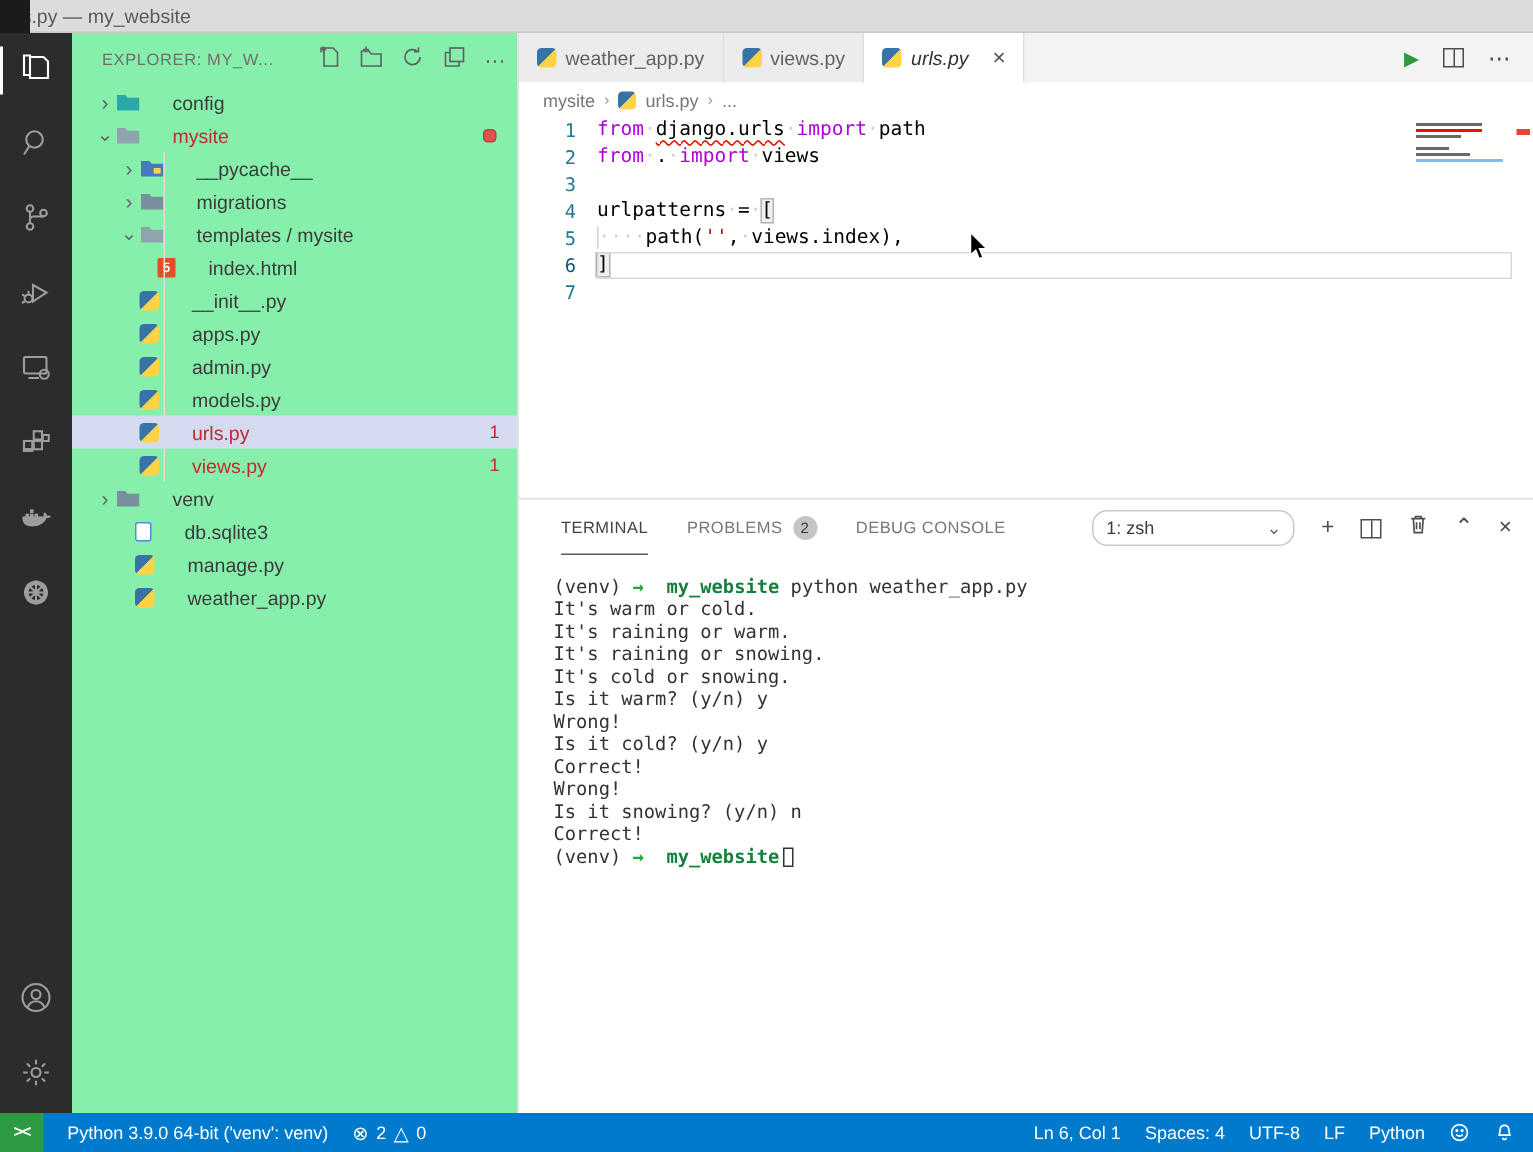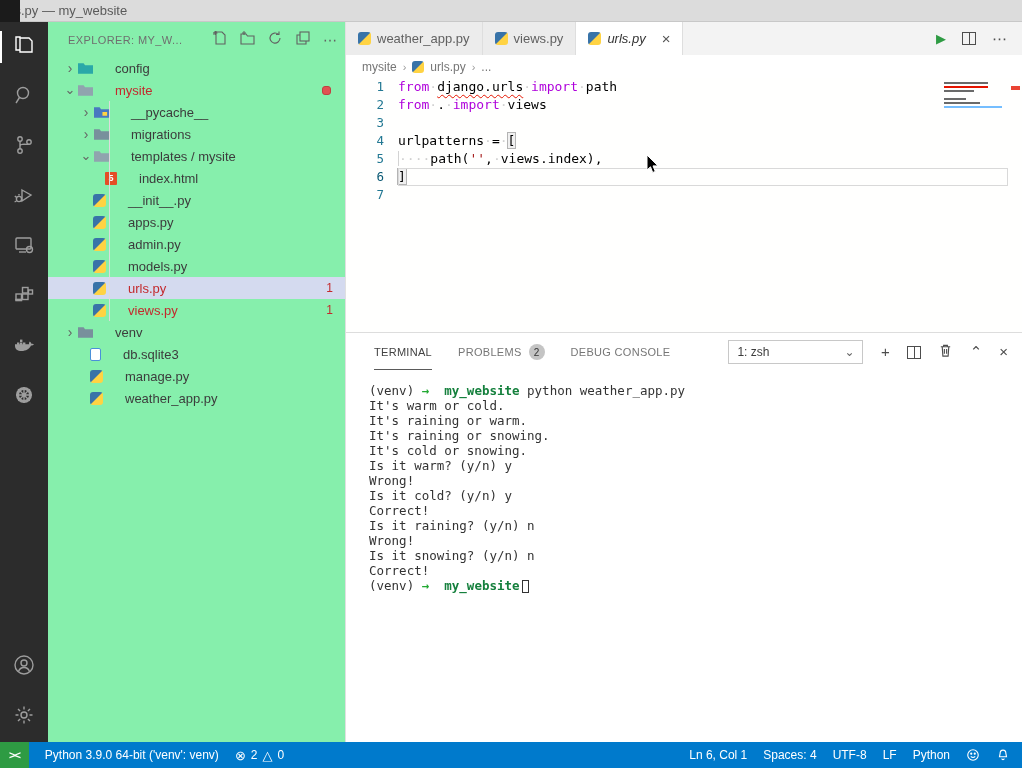--- a/index.html
+++ b/index.html
@@ -90,21 +90,21 @@
   .mousecursor { position:absolute; left:300px; top:77px; width:14px; height:20px; pointer-events:none; }
 
   
   .panel { flex:0 0 410px; height:410px; border-top:1px solid #dddddd; background:#fff; display:flex; flex-direction:column; }
   .panel-head { height:38px; display:flex; align-items:center; padding:0 14px 0 28px; flex:0 0 38px; }
   .ptab { font-size:11px; letter-spacing:.3px; color:#767676; margin-right:26px; padding:11px 0; cursor:pointer;
     display:flex; align-items:center; gap:7px; }
   .ptab.active { color:#424242; border-bottom:1.5px solid #5a5a5a; }
   .pbadge { background:#c4c4c4; color:#333; border-radius:50%; width:16px; height:16px; font-size:10px;
     display:flex; align-items:center; justify-content:center; }
-  .shellsel { margin-left:32px; width:135px; height:24px; border:1px solid #c8c8c8; border-radius:0; background:#fff;
+  .shellsel { margin-left:32px; width:135px; height:24px; border:1px solid #c8c8c8; border-radius:10px; background:#fff;
     display:flex; align-items:center; padding:0 8px; font-size:12px; color:#3c3c3c; cursor:pointer; }
   .shellsel .dd { margin-left:auto; color:#666; font-size:12px; line-height:8px; }
   .panel-actions { margin-left:auto; display:flex; align-items:center; gap:17px; color:#4d4d4d; }
   .panel-actions .pa { font-size:15px; cursor:pointer; line-height:14px; }
   .panel-actions svg { width:15px; height:15px; stroke:currentColor; fill:none; stroke-width:1.2; }
 
   .terminal { flex:1; padding:12px 0 0 23px; font-family:"DejaVu Sans Mono","Liberation Mono",monospace;
     font-size:12.5px; line-height:15px; color:#333; }
   .tl { white-space:pre; }
   .tarrow { color:#21a932; font-weight:bold; }
@@ -440,21 +440,20 @@
         <div class="terminal">
           <div class="tl"><span>(venv) </span><span class="tarrow">→ </span><span class="tdir"> my_website </span><span>python weather_app.py</span></div>
           <div class="tl">It's warm or cold.</div>
           <div class="tl">It's raining or warm.</div>
           <div class="tl">It's raining or snowing.</div>
           <div class="tl">It's cold or snowing.</div>
           <div class="tl">Is it warm? (y/n) y</div>
           <div class="tl">Wrong!</div>
           <div class="tl">Is it cold? (y/n) y</div>
           <div class="tl">Correct!</div>
-          <div class="tl">Is it raining? (y/n) n</div>
           <div class="tl">Wrong!</div>
           <div class="tl">Is it snowing? (y/n) n</div>
           <div class="tl">Correct!</div>
           <div class="tl"><span>(venv) </span><span class="tarrow">→ </span><span class="tdir"> my_website</span><span class="tcursor"></span></div>
         </div>
       </div>
     </div>
   </div>
 
   <div class="statusbar">

